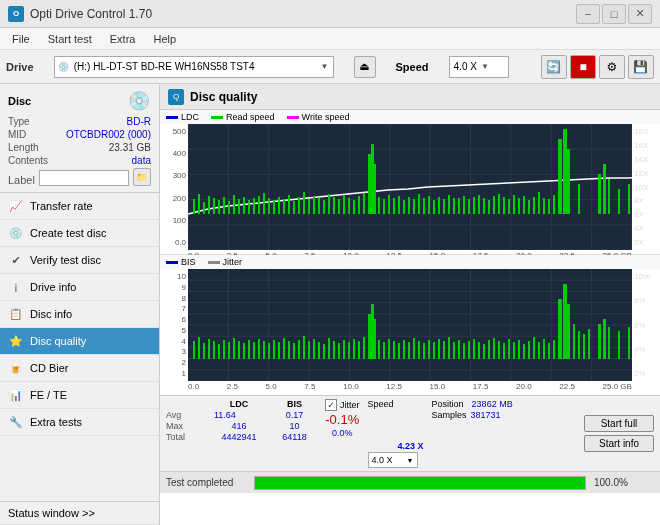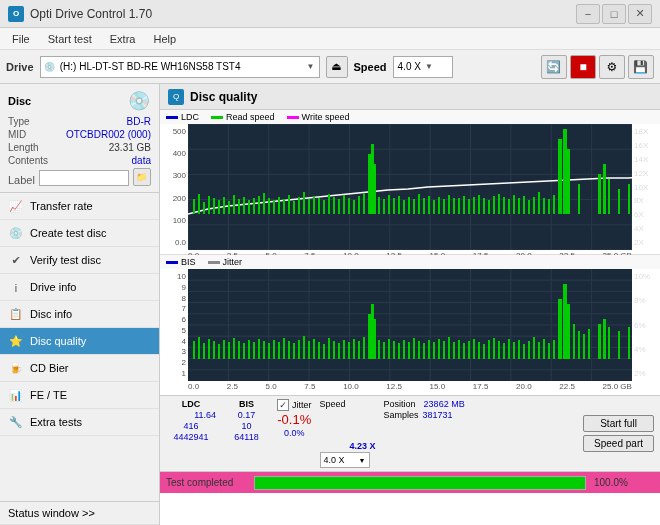--- a/index.html
+++ b/index.html
@@ -11,21 +11,21 @@
     .titlebar-icon { width: 16px; height: 16px; background: #1a7fb5; border-radius: 2px; display: flex; align-items: center; justify-content: center; color: white; font-size: 8px; font-weight: bold; }
     .titlebar-title { font-size: 12px; color: #333; }
     .titlebar-controls { display: flex; gap: 2px; }
     .titlebar-btn { width: 24px; height: 20px; display: flex; align-items: center; justify-content: center; cursor: pointer; font-size: 11px; color: #555; background: #e0e0e0; border: 1px solid #bbb; border-radius: 2px; }
 
     
     .menubar { background: #f5f5f5; height: 22px; display: flex; align-items: center; padding: 0 4px; border-bottom: 1px solid #ddd; gap: 2px; }
     .menu-item { padding: 2px 8px; cursor: pointer; border-radius: 2px; color: #333; }
 
     
-    .drivebar { background: #f0f0f0; height: 34px; display: flex; align-items: center; padding: 0 6px; border-bottom: 1px solid #ccc; gap: 6px; }
+    .drivebar { background: #f0f0f0; height: 34px; display: flex; align-items: center; padding: 0 6px; border-bottom: 1px solid #ccc; gap: 20px; }
     .drive-label { font-weight: bold; font-size: 11px; color: #333; }
     .drive-select { display: flex; align-items: center; background: white; border: 1px solid #aaa; height: 22px; padding: 0 4px; gap: 4px; flex: 1; max-width: 280px; }
     .drive-select-text { font-size: 10px; flex: 1; }
     .eject-btn { width: 22px; height: 22px; background: #e8e8e8; border: 1px solid #aaa; display: flex; align-items: center; justify-content: center; cursor: pointer; border-radius: 2px; }
     .speed-label { font-weight: bold; font-size: 11px; }
     .speed-select { background: white; border: 1px solid #aaa; height: 22px; padding: 0 4px; font-size: 10px; width: 60px; display: flex; align-items: center; }
     .toolbar-btns { display: flex; gap: 3px; margin-left: auto; }
     .toolbar-btn { width: 26px; height: 24px; background: #e8e8e8; border: 1px solid #aaa; display: flex; align-items: center; justify-content: center; cursor: pointer; border-radius: 2px; font-size: 12px; }
 
     
@@ -72,21 +72,21 @@
     .legend-color { width: 12px; height: 3px; }
     
     
     .bottom-bar { background: #f0f0f0; border-top: 1px solid #ccc; padding: 4px 6px; display: flex; align-items: center; gap: 8px; height: 40px; }
     .checkbox { width: 12px; height: 12px; border: 1px solid #888; background: white; display: flex; align-items: center; justify-content: center; }
     .checkbox.checked::after { content: '✓'; font-size: 9px; color: #333; }
     .start-buttons { display: flex; flex-direction: column; gap: 3px; margin-left: auto; }
     .start-btn { padding: 2px 10px; background: #e8e8e8; border: 1px solid #888; cursor: pointer; font-size: 10px; text-align: center; min-width: 70px; border-radius: 2px; }
     
     
-    .progress-area { background: #ec4899; border-top: 1px solid #ccc; height: 22px; display: flex; align-items: center; padding: 0 6px; gap: 8px; }
+    .progress-area { background: #e5e5e5; border-top: 1px solid #ccc; height: 22px; display: flex; align-items: center; padding: 0 6px; gap: 8px; }
     .progress-track { flex: 1; background: white; border: 1px solid #aaa; height: 14px; position: relative; }
     .progress-fill { height: 100%; background: #00cc00; }
     .progress-text { font-size: 10px; color: #333; min-width: 60px; }
     .status-text { font-size: 10px; color: #333; min-width: 80px; }
     .top-chart { height: 145px; border-bottom: 1px solid #ddd; position: relative; }
     .bot-chart { height: 140px; position: relative; }
     
     .chart-inner { display: flex; height: 100%; }
     .y-axis { width: 28px; flex-shrink: 0; display: flex; flex-direction: column; justify-content: space-between; padding: 3px 2px; text-align: right; font-size: 8px; color: #555; }
     .chart-plot { flex: 1; position: relative; overflow: hidden; }
@@ -567,23 +567,29 @@
           <span>20.0</span>
           <span>22.5</span>
           <span>25.0 GB</span>
         </div>
       </div>
 
       <div class="bottom-bar" style="height:auto;padding:3px 6px;flex-wrap:wrap;">
 
         <div style="display:flex;gap:8px;align-items:flex-start;flex:1;">
 
+          <div style="display:flex;flex-direction:column;gap:1px;min-width:40px;">
+            <span style="font-size:9px;color:transparent;">.</span>
+            <span style="font-size:9px;color:#555;">Avg</span>
+            <span style="font-size:9px;color:#555;">Max</span>
+            <span style="font-size:9px;color:#555;">Total</span>
+          </div>
           <div style="display:flex;flex-direction:column;gap:1px;min-width:50px;">
             <span style="font-size:9px;font-weight:bold;text-align:center;">LDC</span>
-            <span style="font-size:9px;color:#0000cc;text-align:right;">11.64</span>
+            <span style="font-size:9px;color:#0000cc;text-align:left;">11.64</span>
             <span style="font-size:9px;color:#0000cc;text-align:center;">416</span>
             <span style="font-size:9px;color:#0000cc;text-align:center;">4442941</span>
           </div>
           <div style="display:flex;flex-direction:column;gap:1px;min-width:45px;">
             <span style="font-size:9px;font-weight:bold;text-align:center;">BIS</span>
             <span style="font-size:9px;color:#0000cc;text-align:center;">0.17</span>
             <span style="font-size:9px;color:#0000cc;text-align:center;">10</span>
             <span style="font-size:9px;color:#0000cc;text-align:center;">64118</span>
           </div>
 
@@ -614,21 +620,21 @@
             </div>
             <div style="display:flex;gap:4px;">
               <span>Samples</span>
               <span style="color:#0000cc;">381731</span>
             </div>
           </div>
         </div>
 
         <div class="start-buttons">
           <button class="start-btn">Start full</button>
-          <button class="start-btn">Speed part</button>
+          <button class="start-btn">Start info</button>
         </div>
       </div>
 
       <div class="progress-area">
         <span class="status-text">Test completed</span>
         <div class="progress-track">
           <div class="progress-fill" style="width:100%;"></div>
         </div>
         <span class="progress-text">100.0%</span>
       </div>

